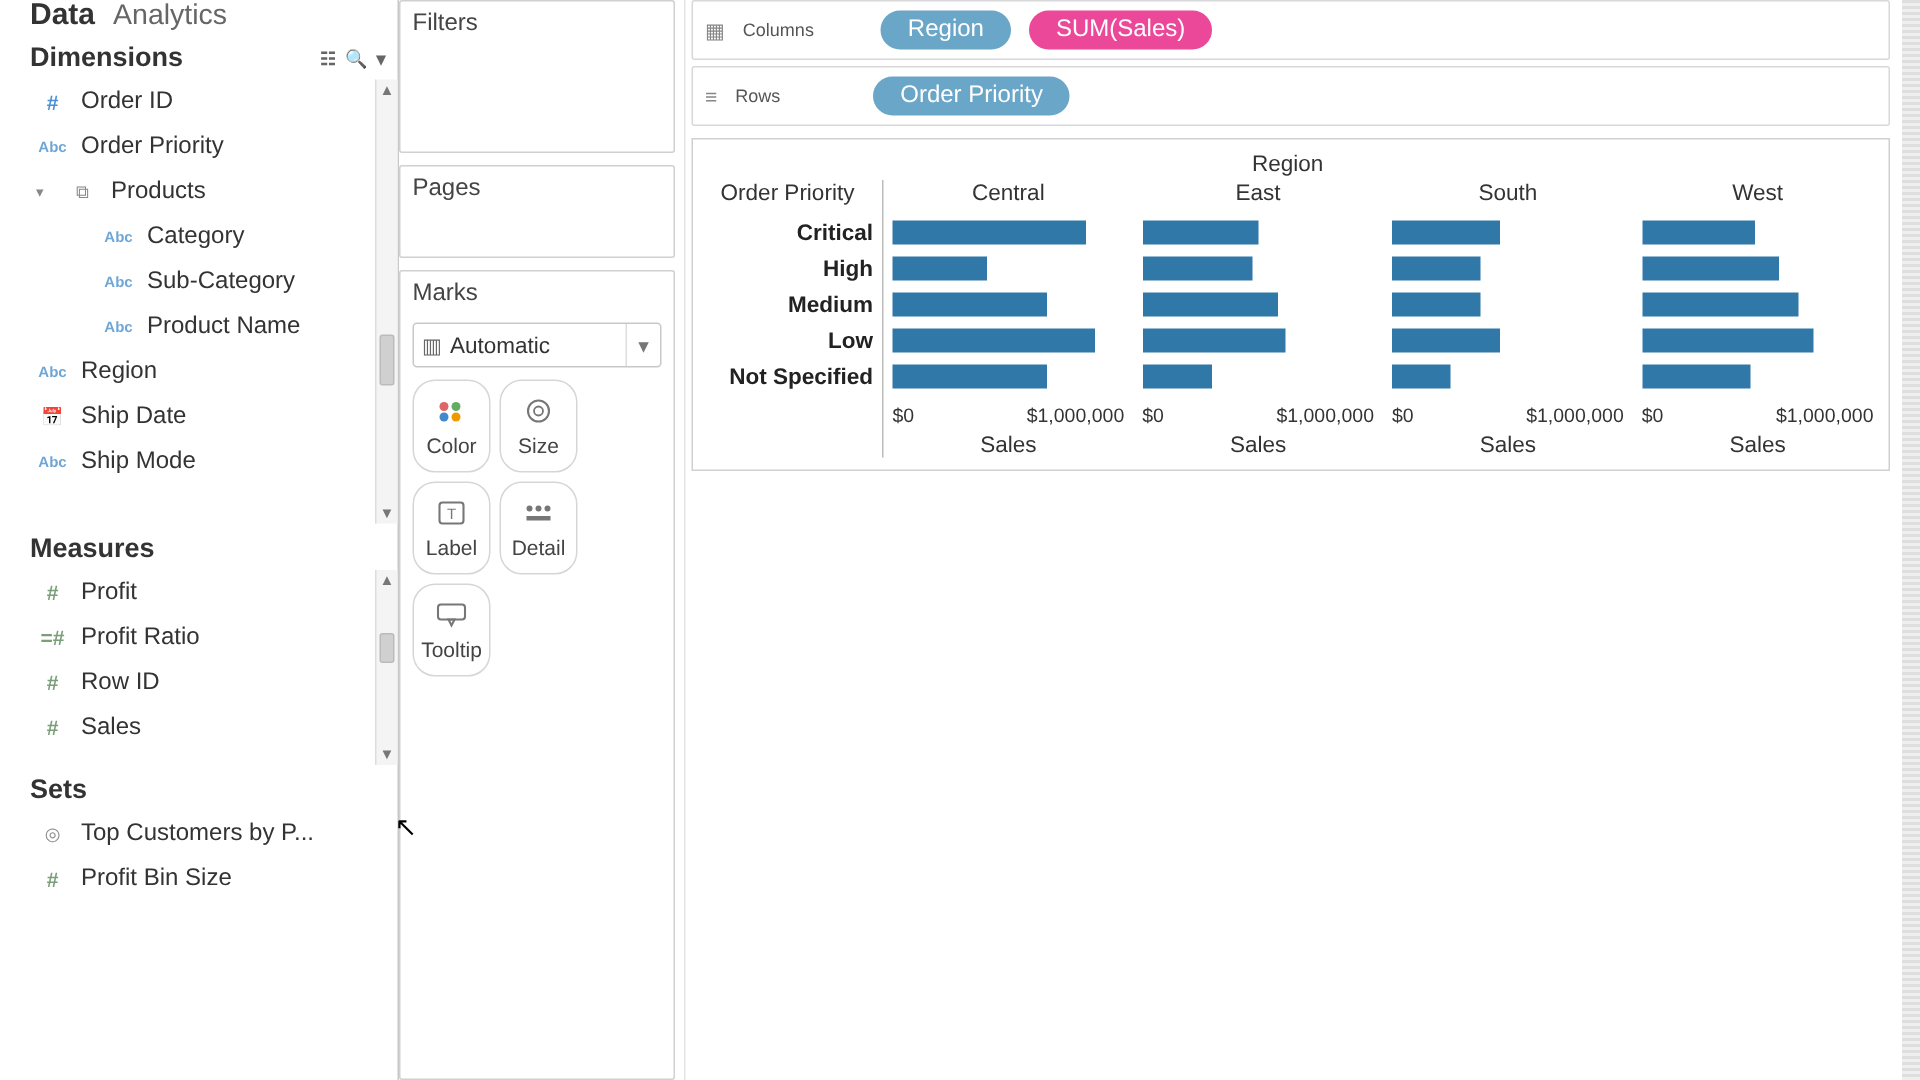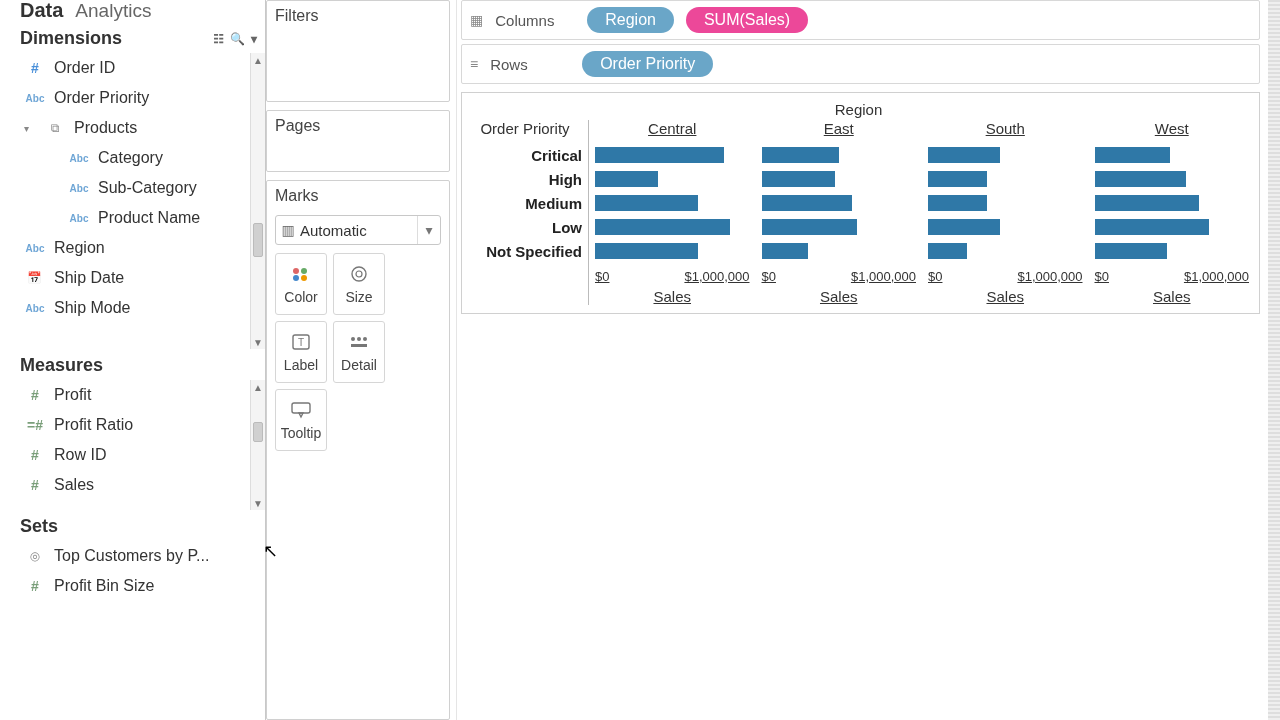--- a/index.html
+++ b/index.html
@@ -46,43 +46,43 @@
   .panel.pages { height:60px; }
   .panel.filters { height:100px; }
   .panel.marks { flex:1; min-height:270px; }
 
   .mark-type { margin:4px 8px 8px 8px; display:flex; align-items:center; border:1px solid #c8c8c8; border-radius:3px; height:28px; background:#fff;}
   .mark-type .mt-icon { width:24px; text-align:center; color:#666;}
   .mark-type .mt-label { flex:1; font-size:15px;}
   .mark-type .mt-drop { width:22px; text-align:center; color:#777; border-left:1px solid #ddd; height:100%; display:flex; align-items:center; justify-content:center;}
 
   .mark-buttons { display:flex; flex-wrap:wrap; gap:6px; padding:0 8px; }
-  .mbtn { width:50px; height:60px; border:1px solid #d6d6d6; border-radius:3px; display:flex; flex-direction:column; align-items:center; justify-content:center; gap:4px; font-size:14px; color:#444; cursor:pointer; background:#fff;}
+  .mbtn { width:50px; height:60px; border:1px solid #d6d6d6; border-radius:15px; display:flex; flex-direction:column; align-items:center; justify-content:center; gap:4px; font-size:14px; color:#444; cursor:pointer; background:#fff;}
   .mbtn .mi { height:22px; display:flex; align-items:center; justify-content:center;}
 
   
   .main { flex:1; display:flex; flex-direction:column; }
 
   .rc-shelf { border:1px solid #d8d8d8; border-radius:2px; margin:0 8px 4px 4px; padding:6px 8px; display:flex; align-items:center; gap:12px; }
   .rc-shelf .rc-icon { color:#888; font-size:14px;}
-  .rc-shelf .rc-label { font-size:15px; color:#555; width:80px; }
+  .rc-shelf .rc-label { font-size:12px; color:#555; width:80px; }
   .pill { height:26px; border-radius:14px; padding:0 18px; display:flex; align-items:center; color:#fff; font-size:16px; white-space:nowrap; cursor:grab;}
   .pill.blue { background:#6aa6c8; }
   .pill.green { background:#3aa d8f; } 
   .pill.green { background:#ec4899; }
 
   
   .chart-wrap { border:1px solid #d0d0d0; margin:4px 8px 8px 4px; padding:8px 4px 8px 0; }
   .chart-title { text-align:center; font-size:15px; color:#333; padding-bottom:2px;}
   .chart { display:flex; }
   .chart-rowlabels { width:126px; flex:0 0 126px; }
   .chart-rowheader { text-align:center; font-size:15px; padding-bottom:6px; }
   .chart-rowcell { height:24px; display:flex; align-items:center; justify-content:flex-end; padding-right:6px; font-size:15px; font-weight:600; color:#222; }
 
-  .chart-cols { flex:1; display:flex; border-left:1px solid #bbb;text-decoration:underline;}
+  .chart-cols { flex:1; display:flex; border-left:1px solid #bbb;}
   .colgroup { flex:1; display:flex; flex-direction:column; border-right:0; padding:0 6px;}
   .colheader { text-align:center; font-size:15px; padding-bottom:6px; }
   .bars { }
   .barcell { height:24px; display:flex; align-items:center; }
   .bar { height:16px; background:#2f78a7; }
   .xaxis { display:flex; justify-content:space-between; font-size:13px; color:#333; padding-top:6px;}
   .xlabel { text-align:center; font-size:15px; color:#333; padding-top:4px;}
 
   
   .rightedge { width:12px; flex:0 0 12px; background:repeating-linear-gradient(#dedede,#dedede 2px,#efefef 2px,#efefef 4px);}

